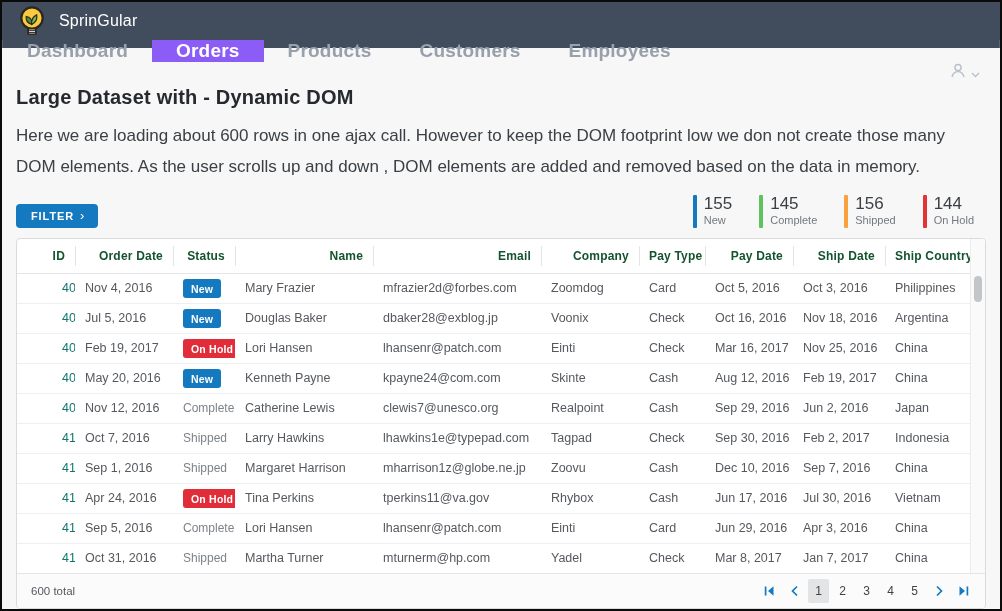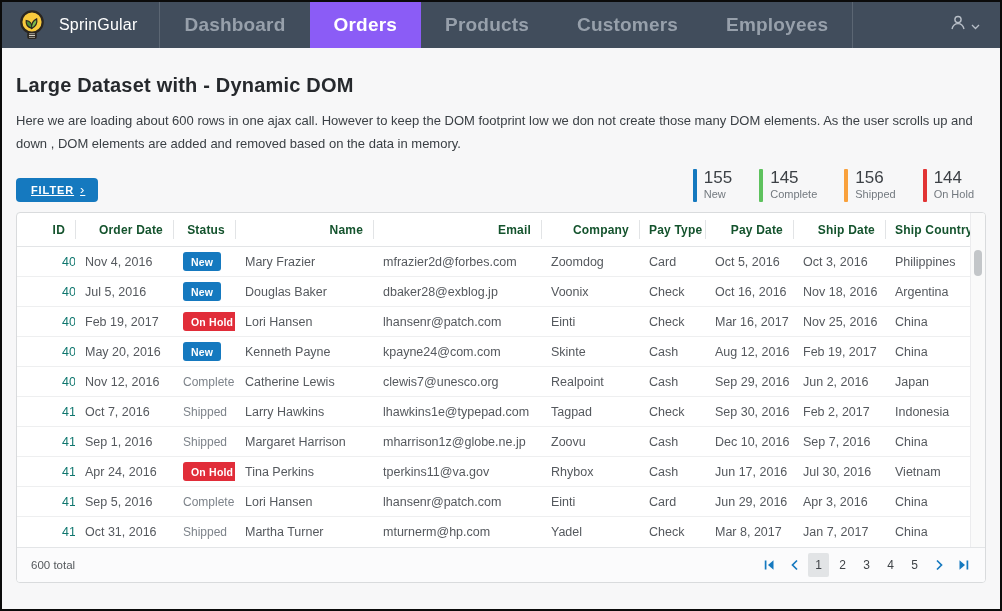--- a/index.html
+++ b/index.html
@@ -10,45 +10,45 @@
     width: 1002px; height: 611px;
     border: 2px solid #0b0b0b;
     background: #f7f7f8;
     overflow: hidden;
     position: relative;
   }
 
   
   .topbar {
     height: 46px; background: #414d5c;
-    display: flex; align-items: stretch;
+    display: flex; align-items: stretch; flex-direction: column;
   }
   .brand { display:flex; align-items:center; gap:10px; padding:0 22px 0 13px; cursor:pointer; }
   .logo svg { display:block; }
   .brand-name { color:#ffffff; font-size:16px; font-weight:500; letter-spacing:.2px; }
   .nav { display:flex; align-items:stretch;
          border-left:1px solid rgba(255,255,255,.14);
          border-right:1px solid rgba(255,255,255,.14); }
   .nav-item {
     display:flex; align-items:center; padding:0 24px;
     color:#97a0ab; font-size:19px; font-weight:600; cursor:pointer; letter-spacing:.2px;
   }
   .nav-item.active { background:#8b5cf6; color:#ffffff; }
   .user-menu { margin-left:auto; display:flex; align-items:center; gap:4px; padding-right:20px; cursor:pointer; }
 
   
-  main { padding: 26px 14px 0 14px; }
+  main { padding: 38px 14px 0 14px; }
   .page-title { font-size:20px; font-weight:600; color:#26292d; letter-spacing:.2px; }
-  .desc { margin-top:12px; font-size:13px; line-height:1.8; color:#3b4045; }
+  .desc { margin-top:12px; font-size:17px; line-height:1.8; color:#3b4045; }
 
   .controls-row { margin-top:13px; display:flex; justify-content:space-between; align-items:flex-end; }
   .filter-btn {
     background:#1579bf; color:#fff; border:none; border-radius:4px;
     font-family:inherit; font-size:11px; font-weight:700; letter-spacing:.9px;
-    padding:6px 13px 6px 15px; display:flex; align-items:center; gap:6px; cursor:pointer;text-decoration:underline;
+    padding:6px 13px 6px 15px; display:flex; align-items:center; gap:6px; cursor:pointer;
   }
   .filter-btn .chev { font-size:13px; font-weight:400; line-height:10px; }
 
   .stats { display:flex; gap:27px; padding-right:12px; }
   .stat { display:flex; }
   .stat-bar { width:4px; height:33px; border-radius:1px; margin-right:7px; flex:none; }
   .stat-text { display:flex; flex-direction:column; justify-content:flex-start; }
   .stat-value { font-size:17px; color:#3c4045; line-height:1.05; }
   .stat-label { font-size:11px; color:#73797f; margin-top:1px; }
 

